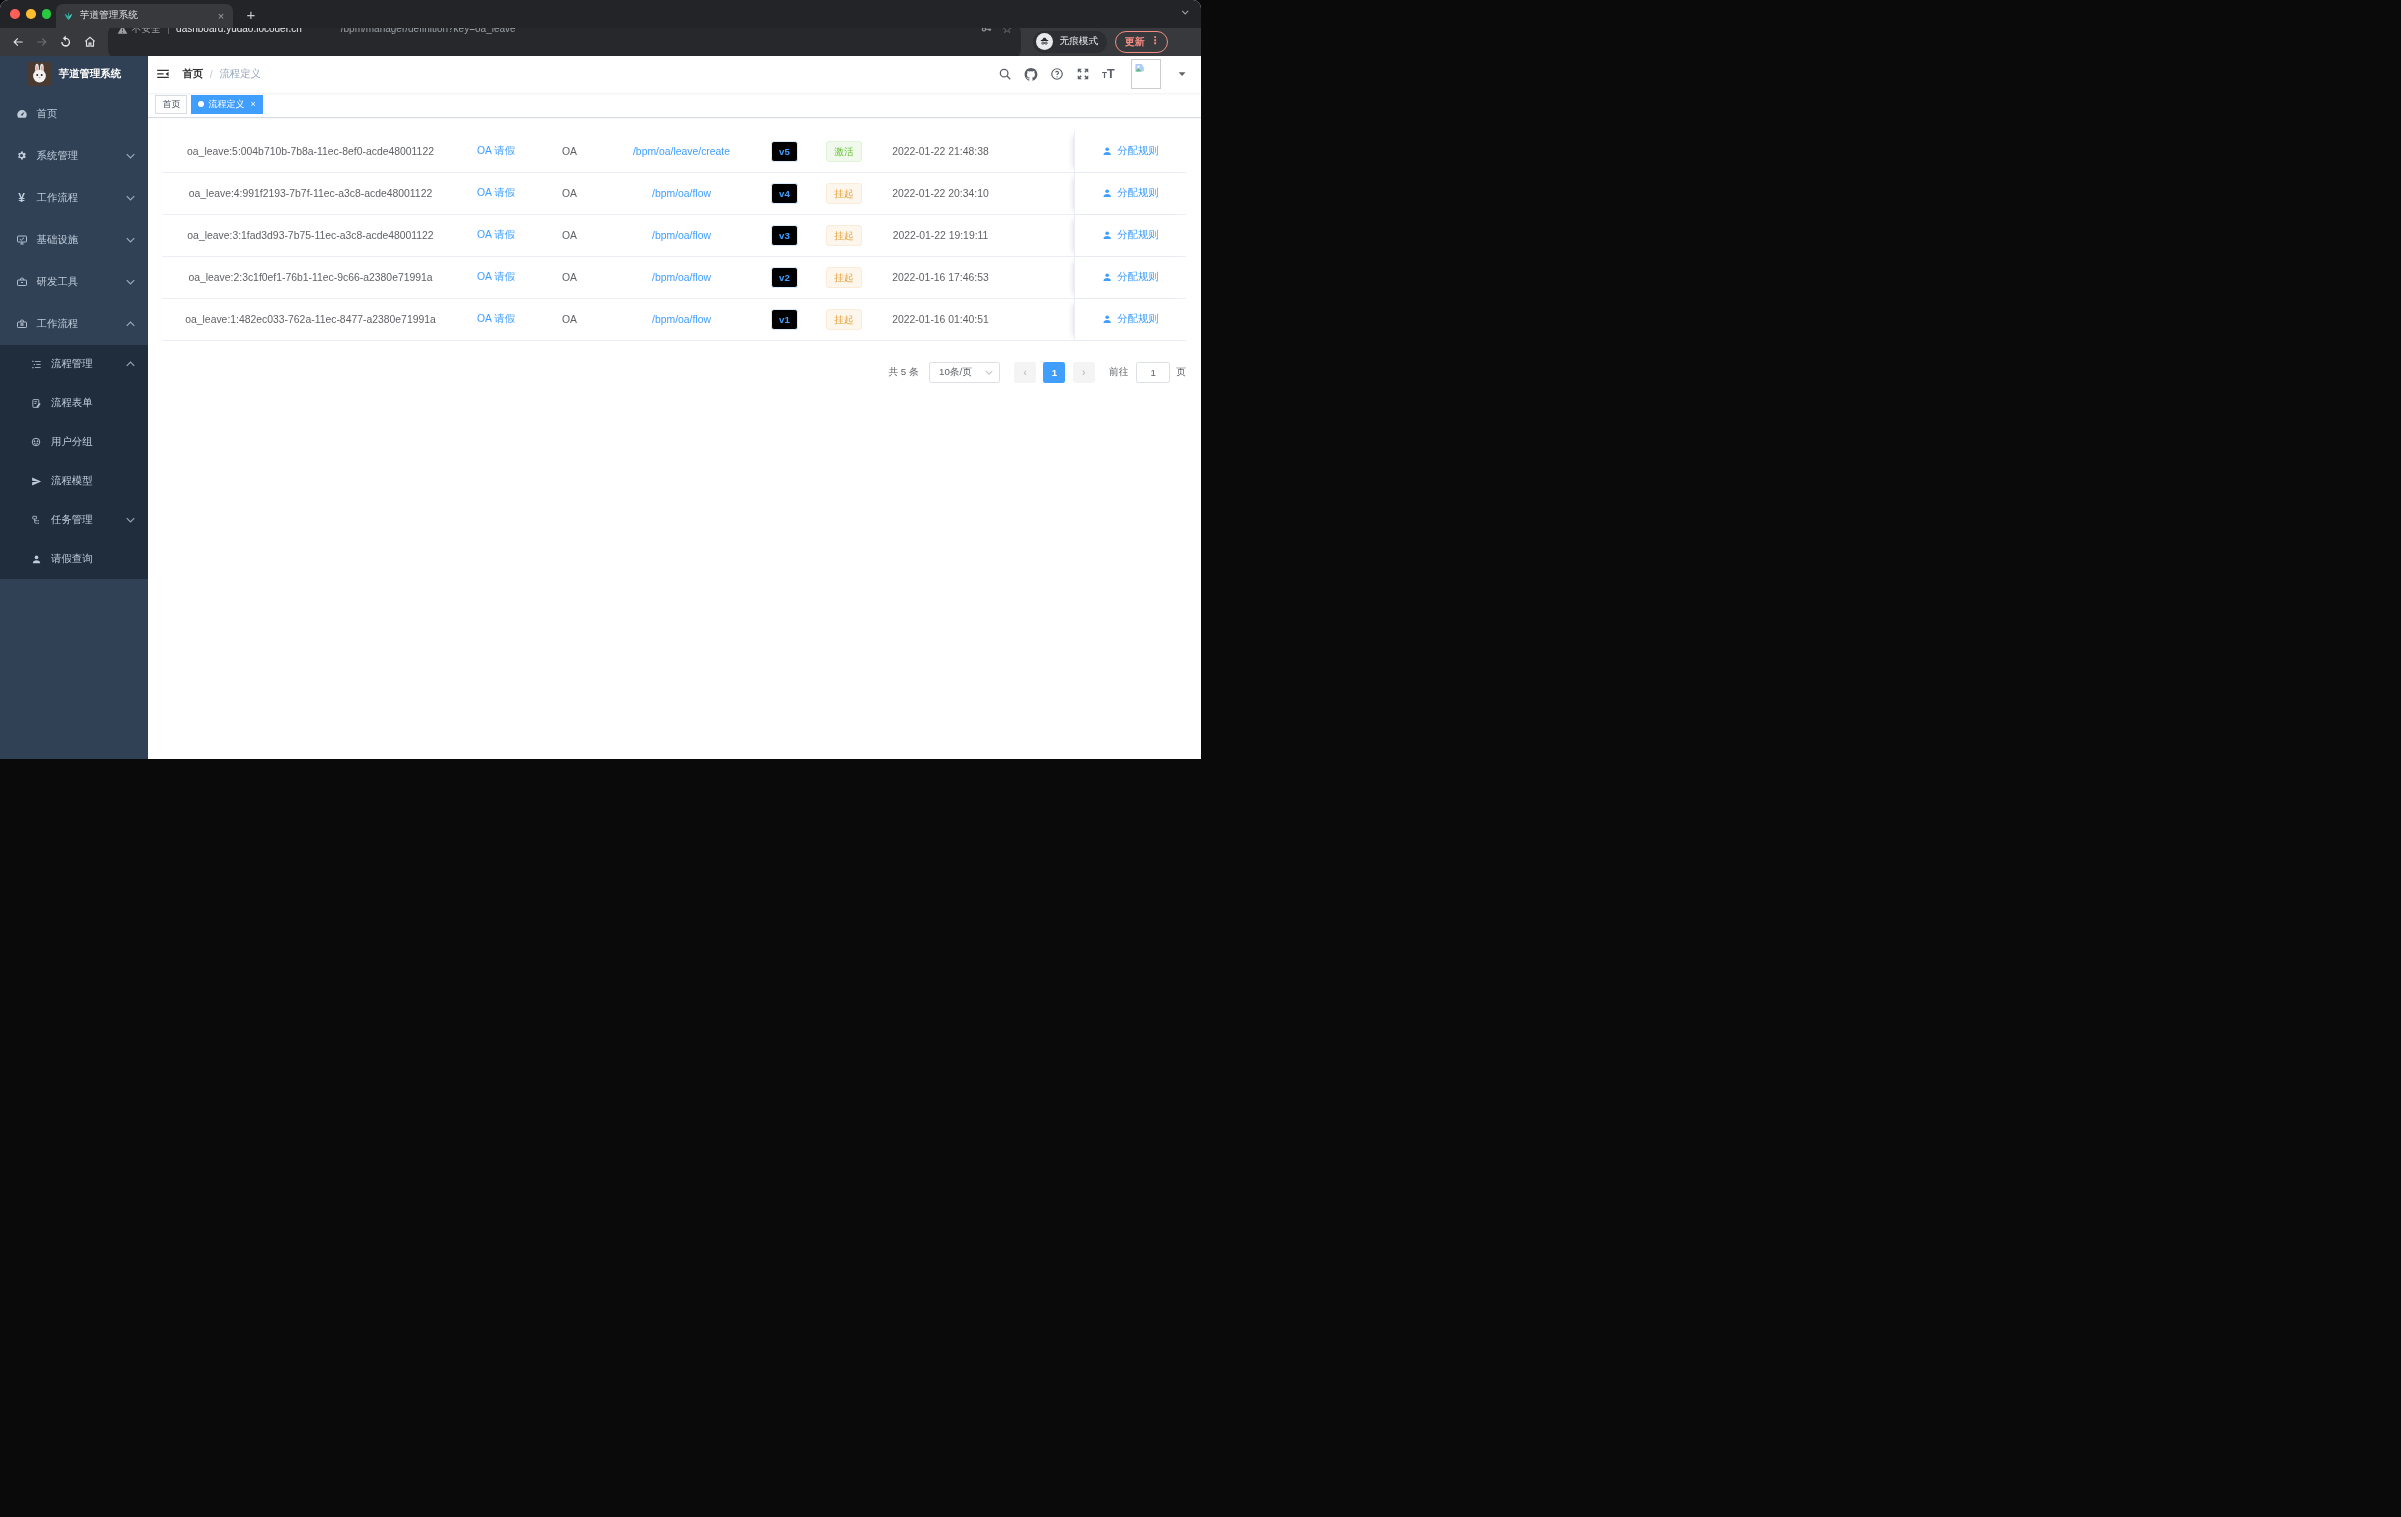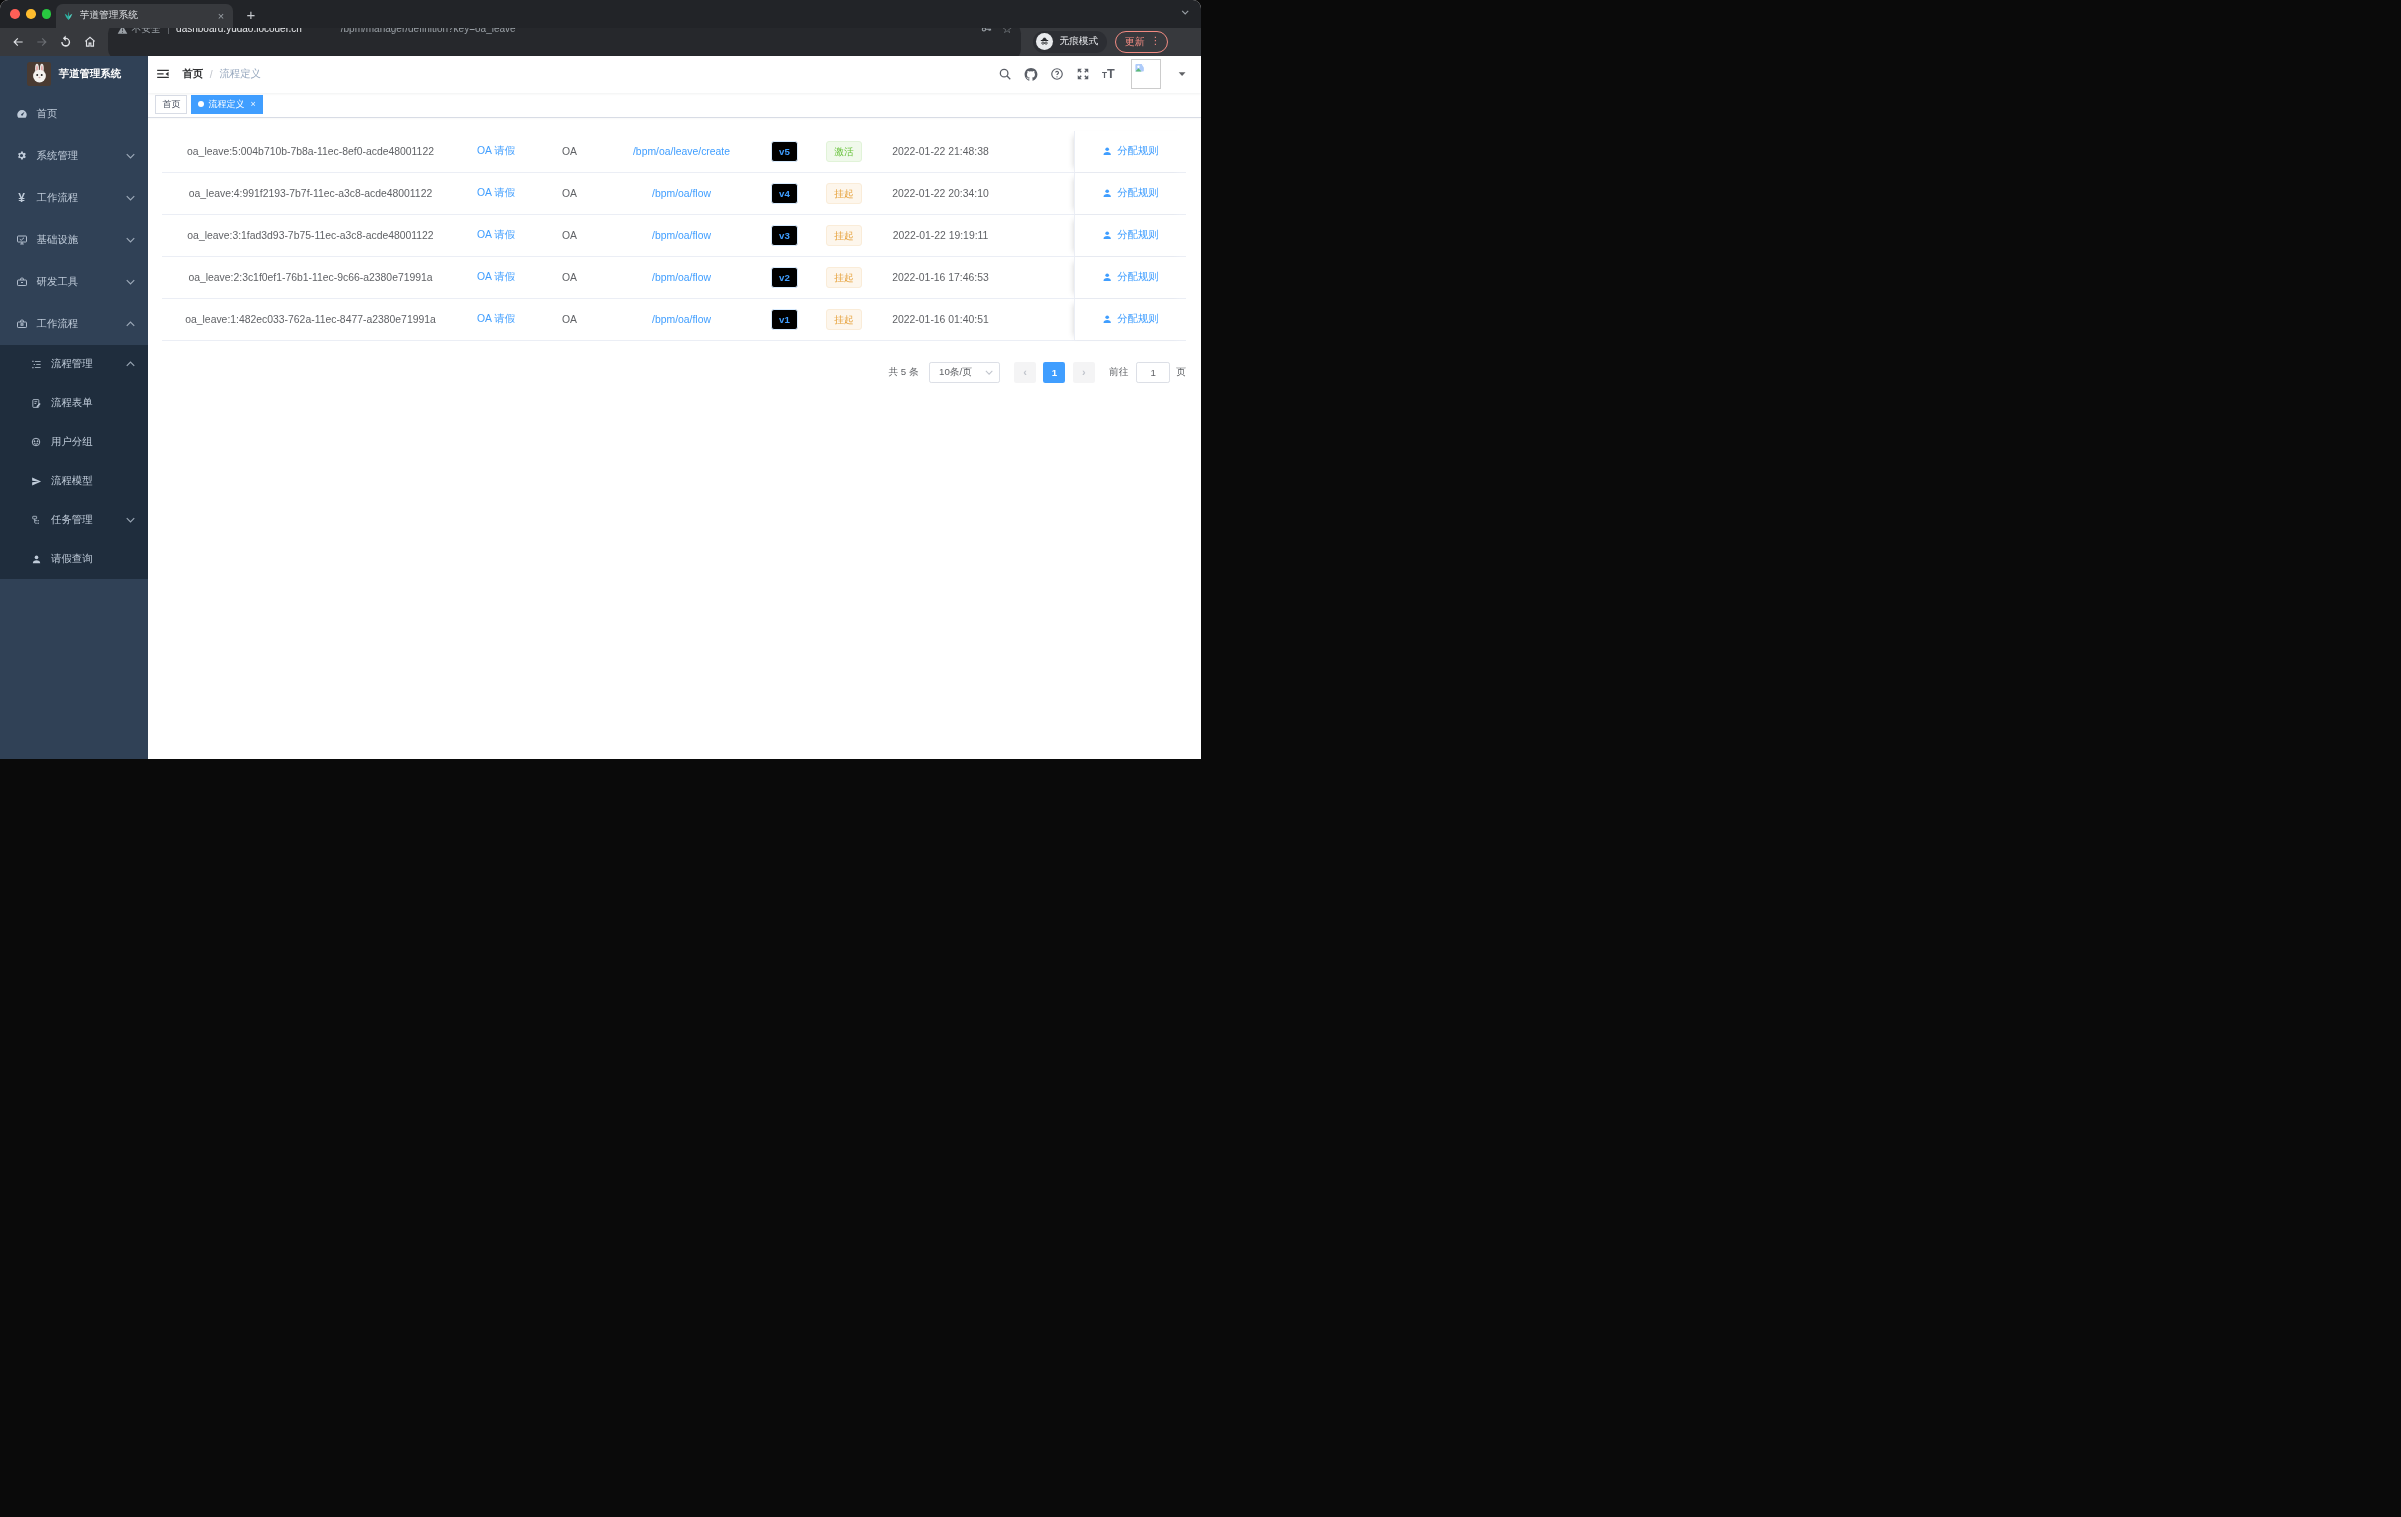--- a/index.html
+++ b/index.html
@@ -25,21 +25,21 @@
   .omnibox{flex:1;height:37px;background:#26282c;border-radius:10.4px;display:flex;align-items:flex-start;padding:0 9px;margin:0 4.5px;min-width:0;}
   .sec-warn{display:flex;align-items:center;gap:3.7px;color:#9aa0a6;font-size:9.7px;flex-shrink:0;}
   .omni-sep{width:0.7px;height:11px;background:#5f6368;margin:0 7.4px;flex-shrink:0;}
   .url{font-size:10px;white-space:nowrap;overflow:hidden;flex:1;}
   .url .domain{color:#e8eaed;margin-top:45px;} .url .path{color:#9aa0a6;padding-left:39px;}
   .omni-right{display:flex;align-items:center;gap:9px;margin-left:6px;color:#9aa0a6;flex-shrink:0;}
   .star-glyph{font-size:12px;line-height:1;}
   .incog{height:22px;border-radius:11px;background:#2c2e33;display:flex;align-items:center;gap:6px;padding:0 9px 0 3px;margin:0 4.5px;flex-shrink:0;}
   .incog .circ{width:17px;height:17px;border-radius:50%;background:#e8eaed;display:flex;align-items:center;justify-content:center;}
   .incog-label{color:#e8eaed;font-size:9.7px;white-space:nowrap;}
-  .update-pill{height:22px;border:1.1px solid #f28b82;border-radius:11px;display:flex;align-items:center;gap:5.2px;padding:0 6.7px 0 9px;margin-right:27px;flex-shrink:0;}
+  .update-pill{height:22px;border:1.1px solid #f28b82;border-radius:11px;display:flex;align-items:center;gap:5.2px;padding:0 6.7px 0 9px;margin-right:27px;flex-shrink:0;font-weight:bold;}
   .update-label{color:#f28b82;font-size:10px;white-space:nowrap;}
   .dots{color:#f28b82;font-size:10.4px;line-height:1;}
 
   
   .app{display:flex;height:703px;}
   .sidebar{width:148px;background:#304156;flex-shrink:0;color:#bfcbd9;}
   .logo-row{height:37px;display:flex;align-items:center;justify-content:center;gap:7.4px;}
   .logo-img{width:24.5px;height:24.5px;border-radius:2.2px;flex-shrink:0;}
   .logo-title{color:#fff;font-size:10.4px;font-weight:600;white-space:nowrap;}
   .m-item{position:relative;display:flex;align-items:center;height:42px;padding-left:15.6px;font-size:10.4px;cursor:pointer;white-space:nowrap;}

